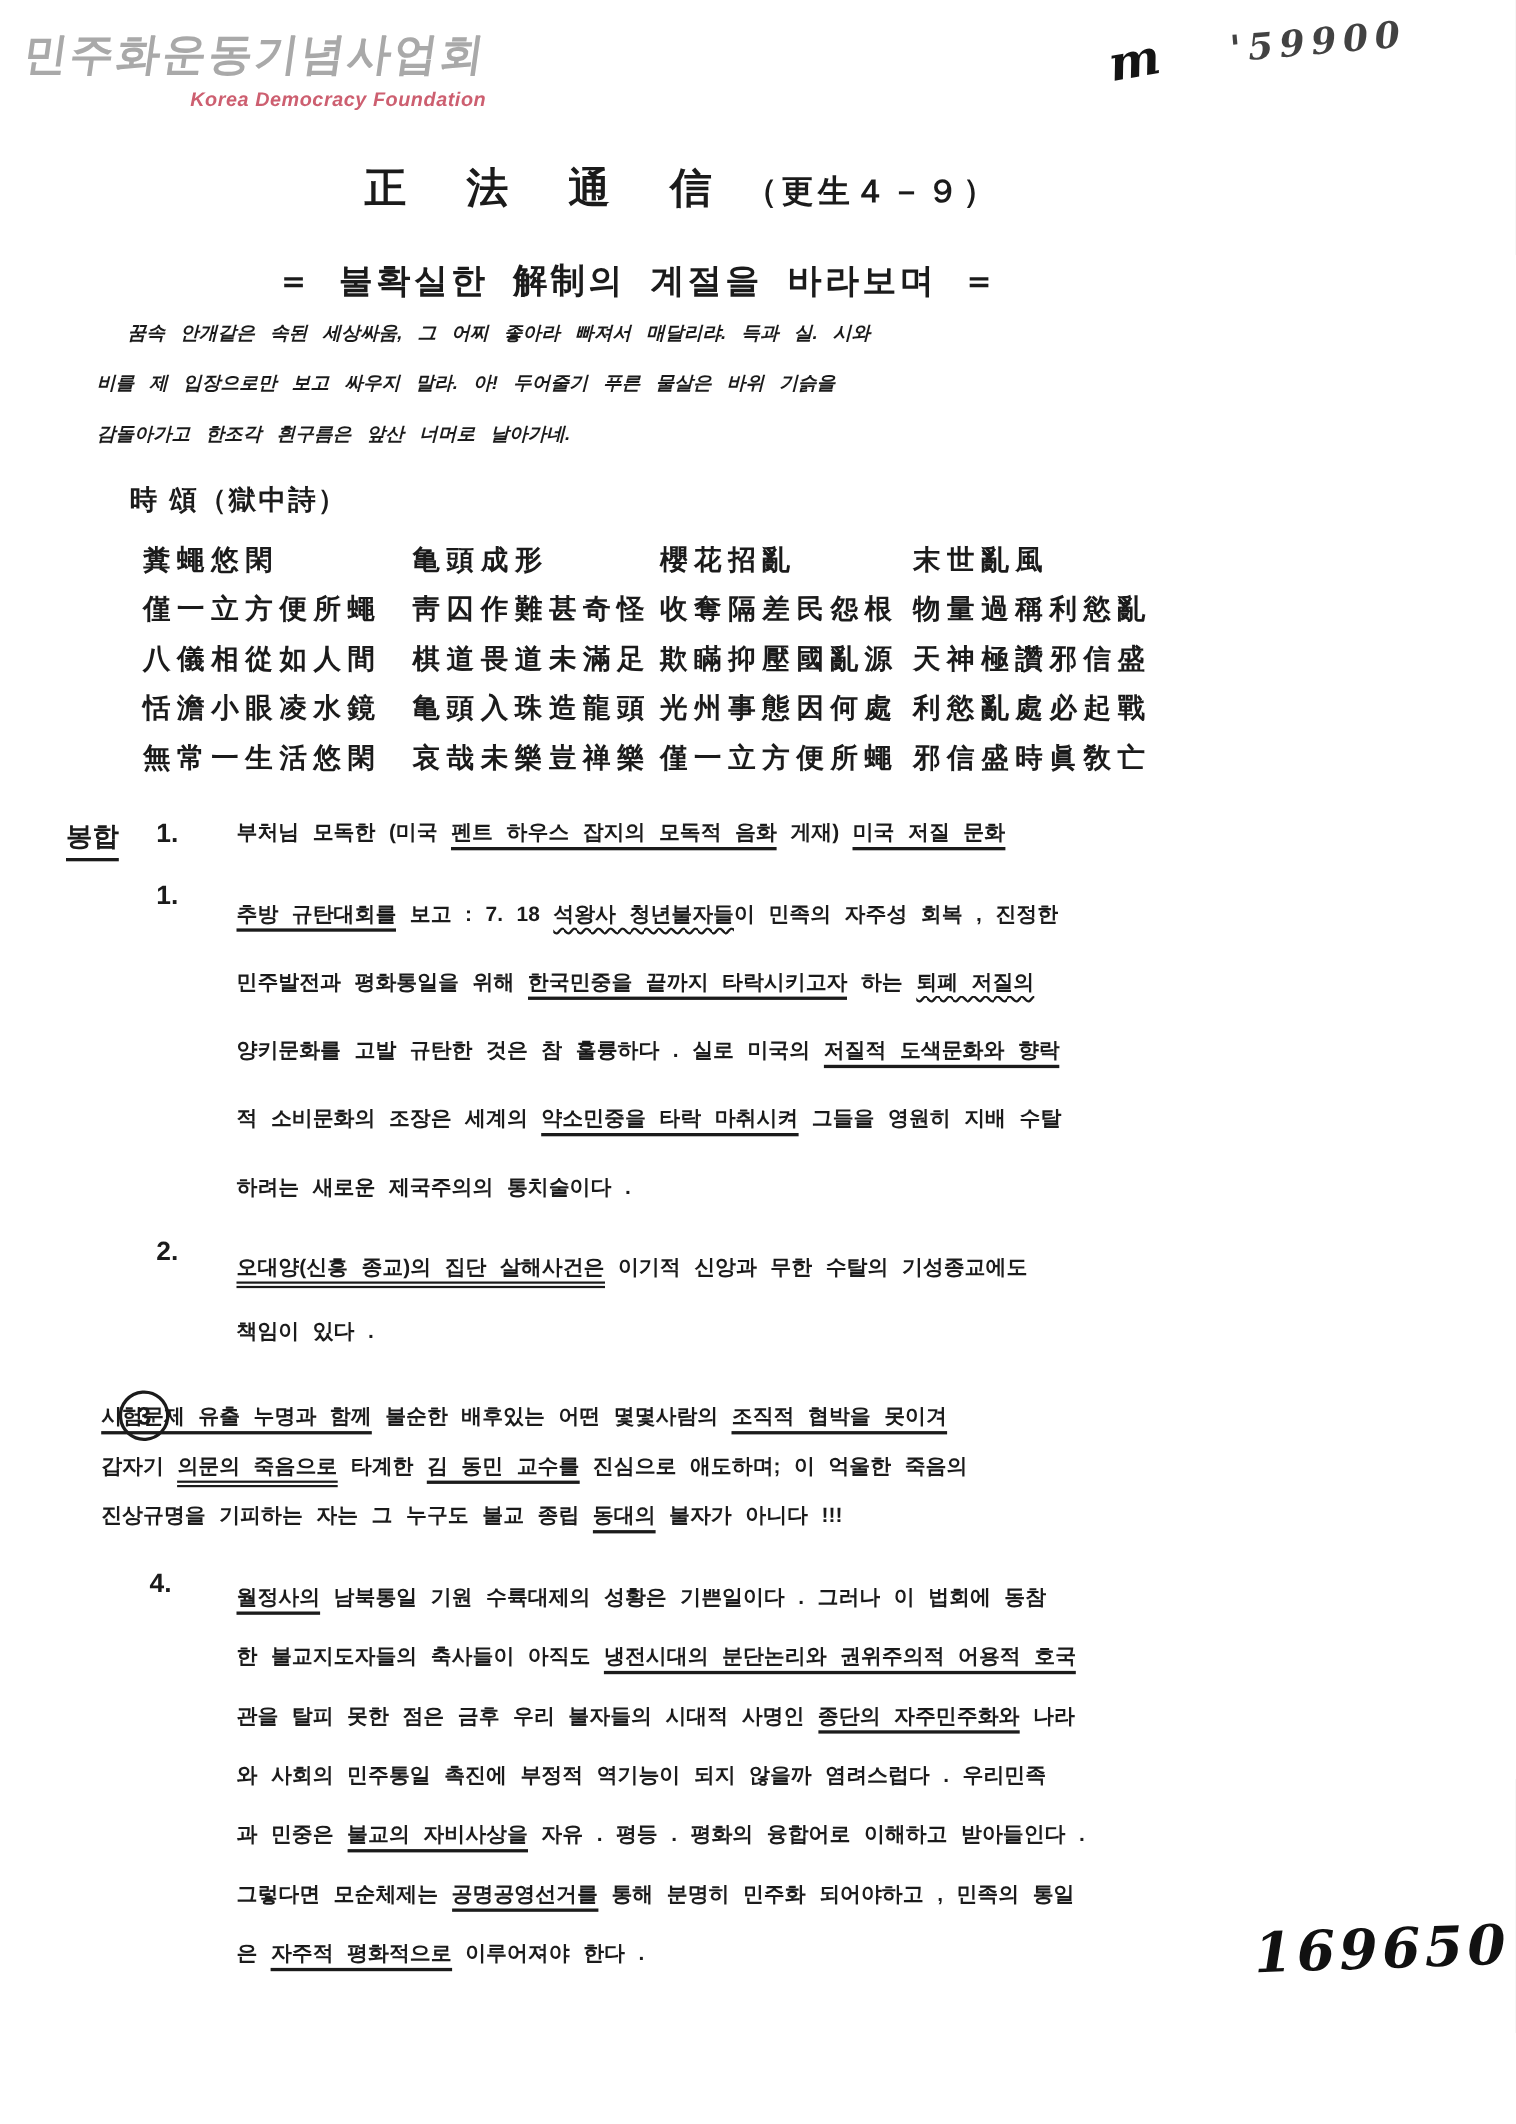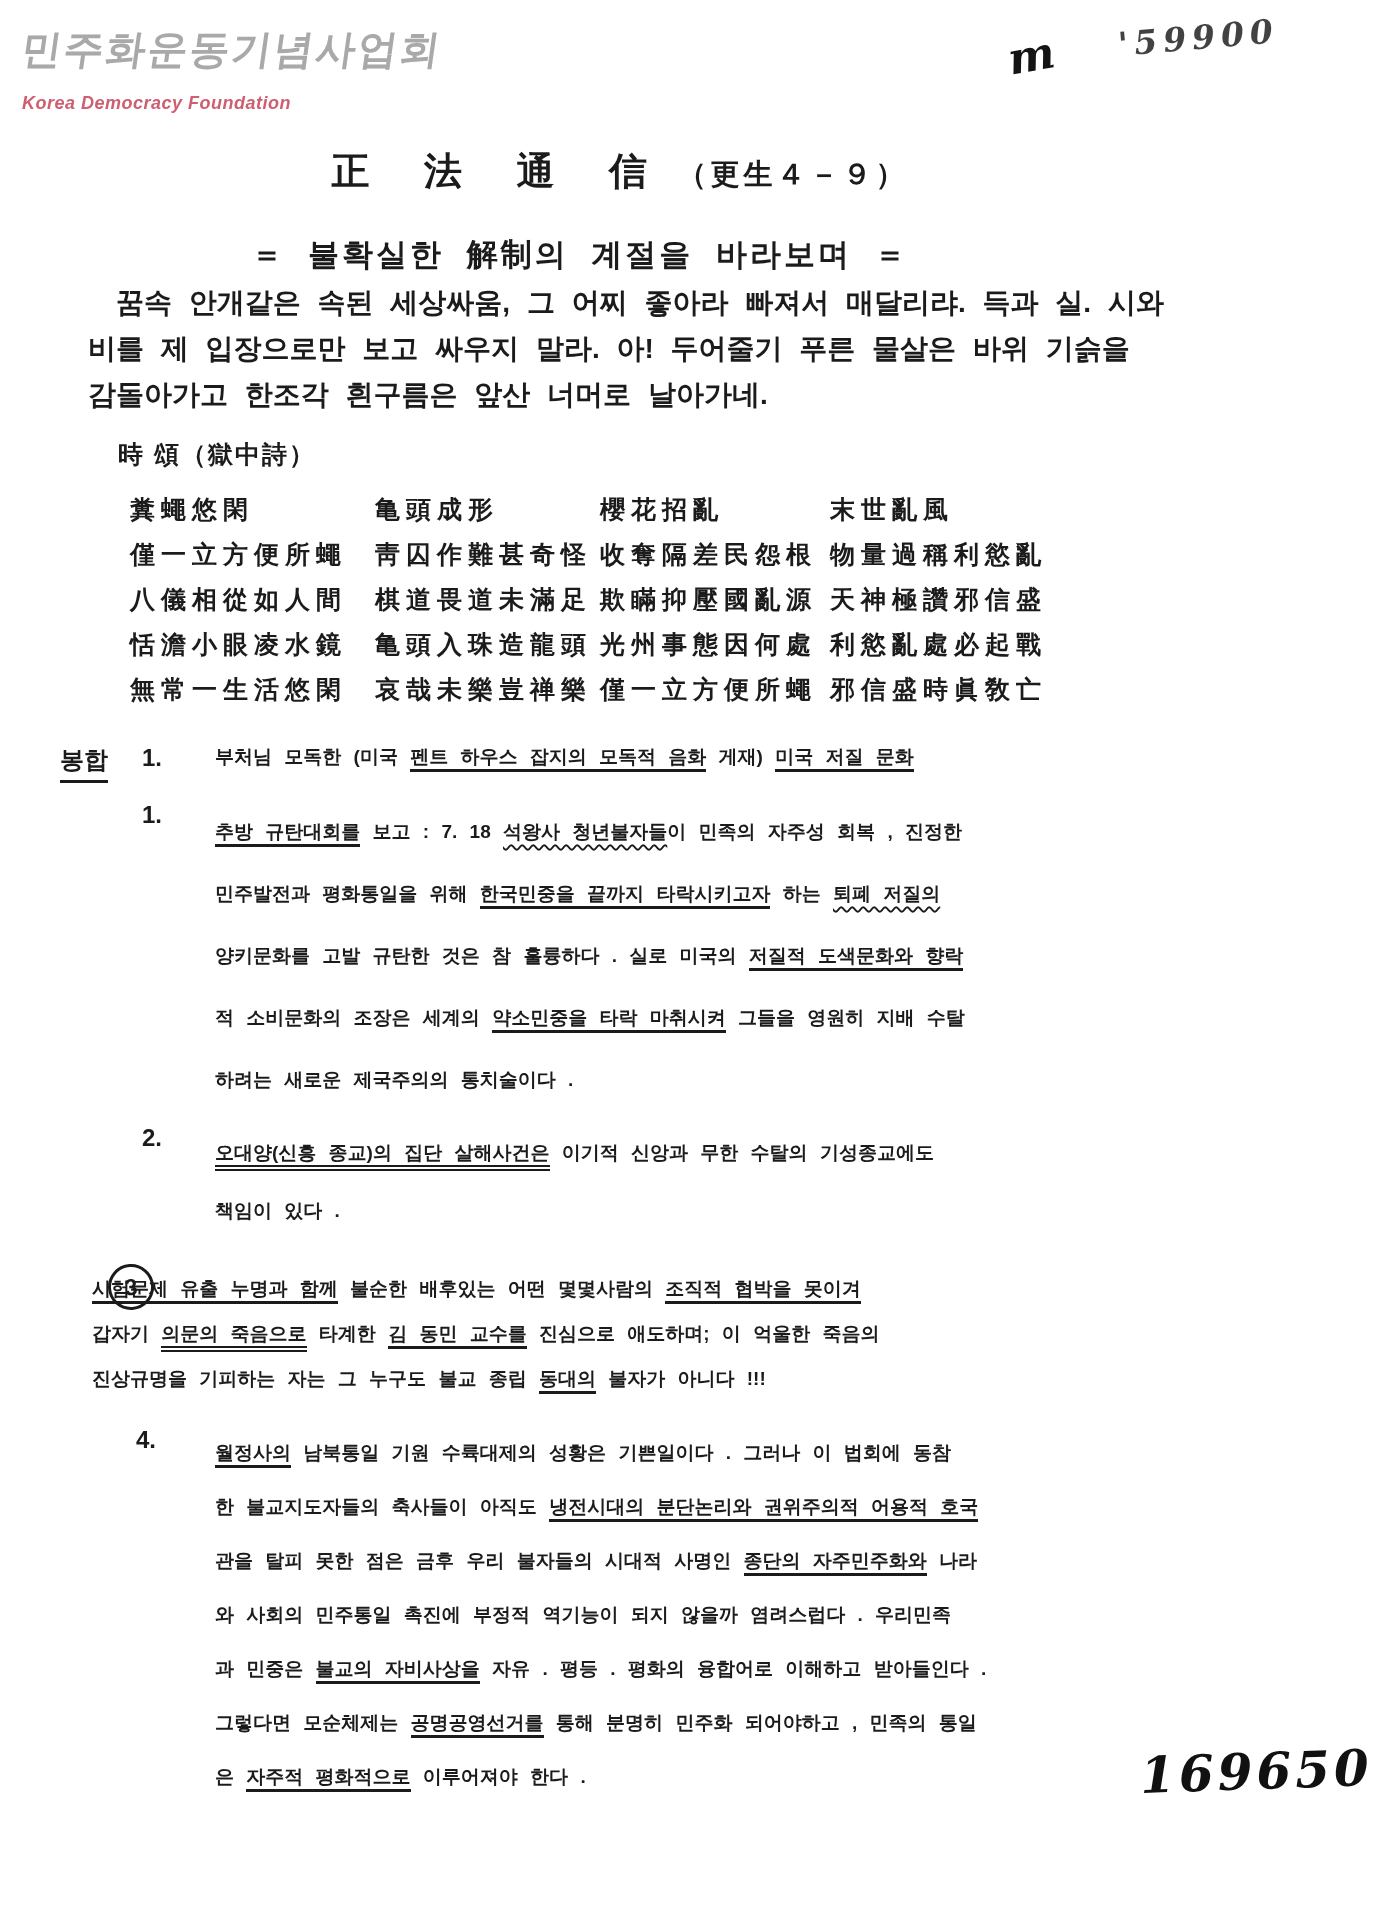--- a/index.html
+++ b/index.html
@@ -1,38 +1,38 @@
 <!DOCTYPE html>
 <html><head>
 <meta charset="utf-8">
 <style>
   html,body{margin:0;padding:0;background:#e8e8e8;}
   .page{position:relative;width:1378px;height:1931px;background:#ffffff;color:#1b1b1b;
         font-family:"Liberation Sans","DejaVu Sans",sans-serif;overflow:hidden;margin:0 auto;}
   
   .logo{position:absolute;top:22px;left:22px;}
   .logo-kr{font-size:40px;font-weight:bold;color:#a9a9a9;letter-spacing:2px;transform:skewX(-8deg);}
-  .logo-en{font-size:18px;font-weight:bold;font-style:italic;margin-top:16px;letter-spacing:.5px;}
+  .logo-en{font-size:18px;font-weight:bold;font-style:italic;margin-top:3px;letter-spacing:.5px;text-align:right;}
   
   .hw{position:absolute;color:#141414;font-family:"DejaVu Serif",serif;font-weight:bold;}
   .hw-m{top:30px;left:1008px;font-size:44px;font-style:italic;transform:rotate(-10deg);}
   .hw-top-num{top:18px;left:1118px;font-size:33px;font-style:italic;letter-spacing:6px;
               transform:rotate(-5deg);opacity:.8;}
   .archive-num{position:absolute;top:1742px;left:1140px;font-size:50px;font-weight:bold;
                font-style:italic;letter-spacing:4px;transform:rotate(-2deg);color:#111;
                font-family:"DejaVu Serif",serif;}
   
   .title-row{position:absolute;top:146px;left:0;width:1240px;text-align:center;font-weight:bold;}
   .title-main{font-size:38px;letter-spacing:22px;}
   .title-paren{font-size:29px;letter-spacing:4px;margin-left:4px;}
   .subtitle{position:absolute;top:234px;left:0;width:1160px;text-align:center;font-size:31px;
             font-weight:bold;letter-spacing:3px;word-spacing:11px;}
   
-  .intro{position:absolute;top:280px;left:88px;right:60px;font-size:28px;font-weight:bold;
-         line-height:46px;word-spacing:9px;white-space:nowrap;}
+  .intro{position:absolute;top:280px;left:88px;right:60px;font-size:17px;font-weight:bold;
+         line-height:46px;word-spacing:9px;white-space:nowrap;font-style:italic;}
   .intro .tline:first-child{text-indent:28px;}
   
   .poem-label{position:absolute;top:438px;left:118px;font-size:25px;font-weight:bold;letter-spacing:2px;}
   .poem-grid{position:absolute;top:487px;left:130px;display:grid;
              grid-template-columns:245px 225px 230px 230px;font-size:25px;font-weight:bold;}
   .poem-col .tline{line-height:45px;letter-spacing:6px;white-space:nowrap;}
   
   .item{position:absolute;left:0;right:30px;}
   .item .num{position:absolute;left:142px;top:0;font-size:24px;font-weight:bold;}
   .item .marker{position:absolute;left:60px;top:0;font-size:24px;font-weight:bold;

